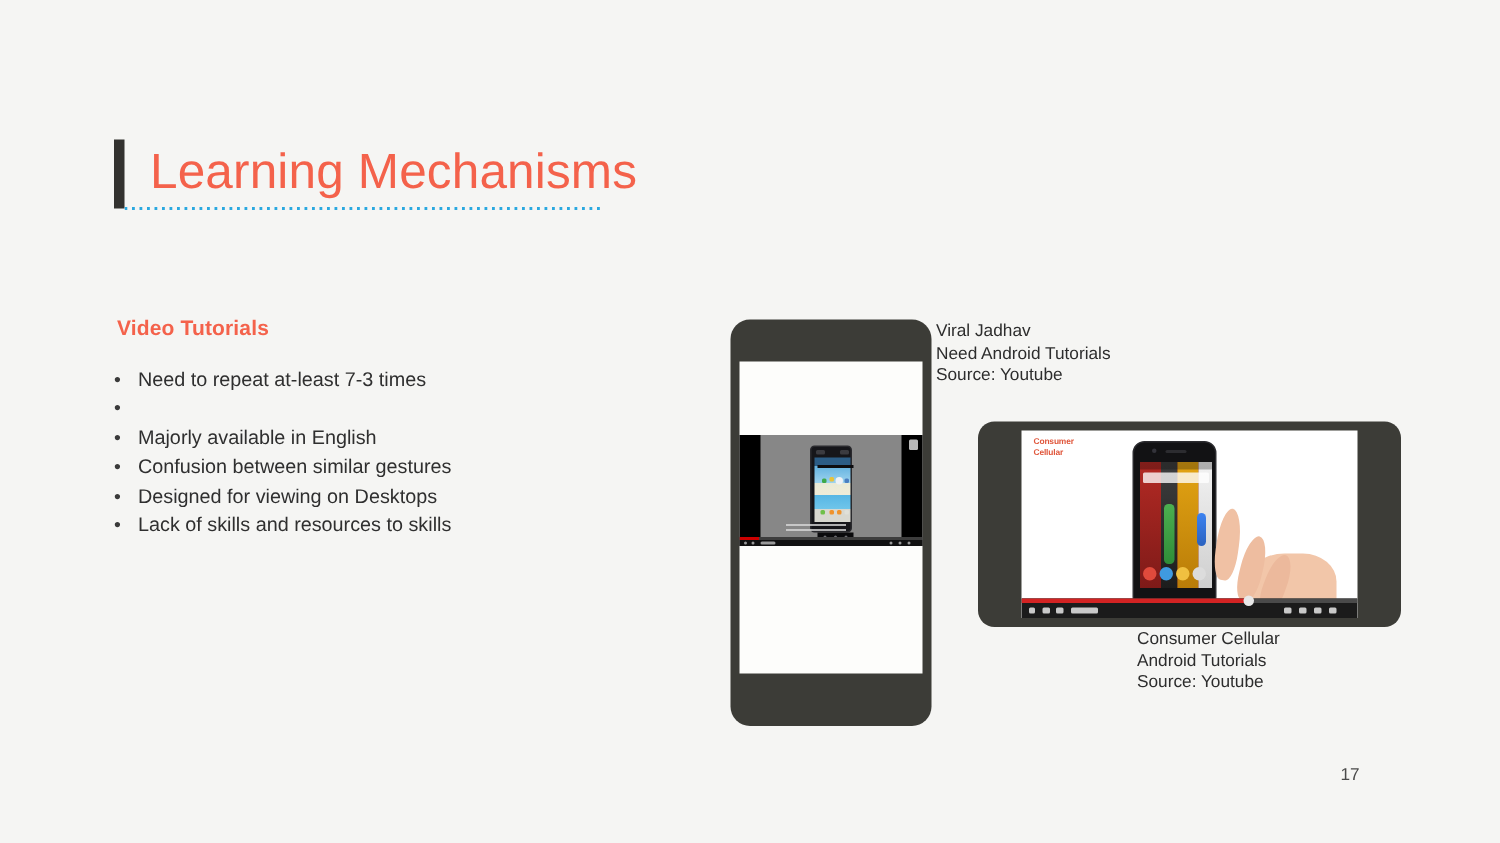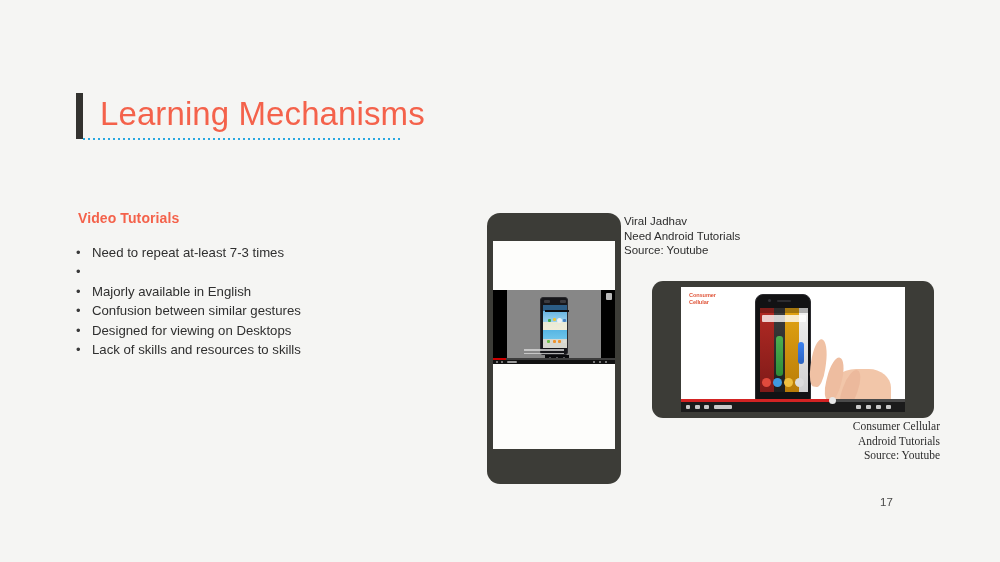--- a/index.html
+++ b/index.html
@@ -331,33 +331,32 @@
     font-size: 11.5px;
     line-height: 14.6px;
     color: #2d2d2d;
     white-space: nowrap;
   }
   .caption-right {
     position: absolute;
     left: 758px;
     top: 419px;
     width: 182px;
-    text-align: right;
     font-size: 11.5px;
     line-height: 14.6px;
     color: #2d2d2d;
     white-space: nowrap;
-    font-family: Liberation Serif, serif;
   }
 
   .page-number {
     position: absolute;
     left: 880px;
-    top: 496px;
+    top: 511px;
     width: 40px;
+    text-align: center;
     font-size: 11.5px;
     color: #4a4a4a;
   }
 </style>
 </head>
 <body>
 
 <div class="slide">
 
   <div class="title-block">

